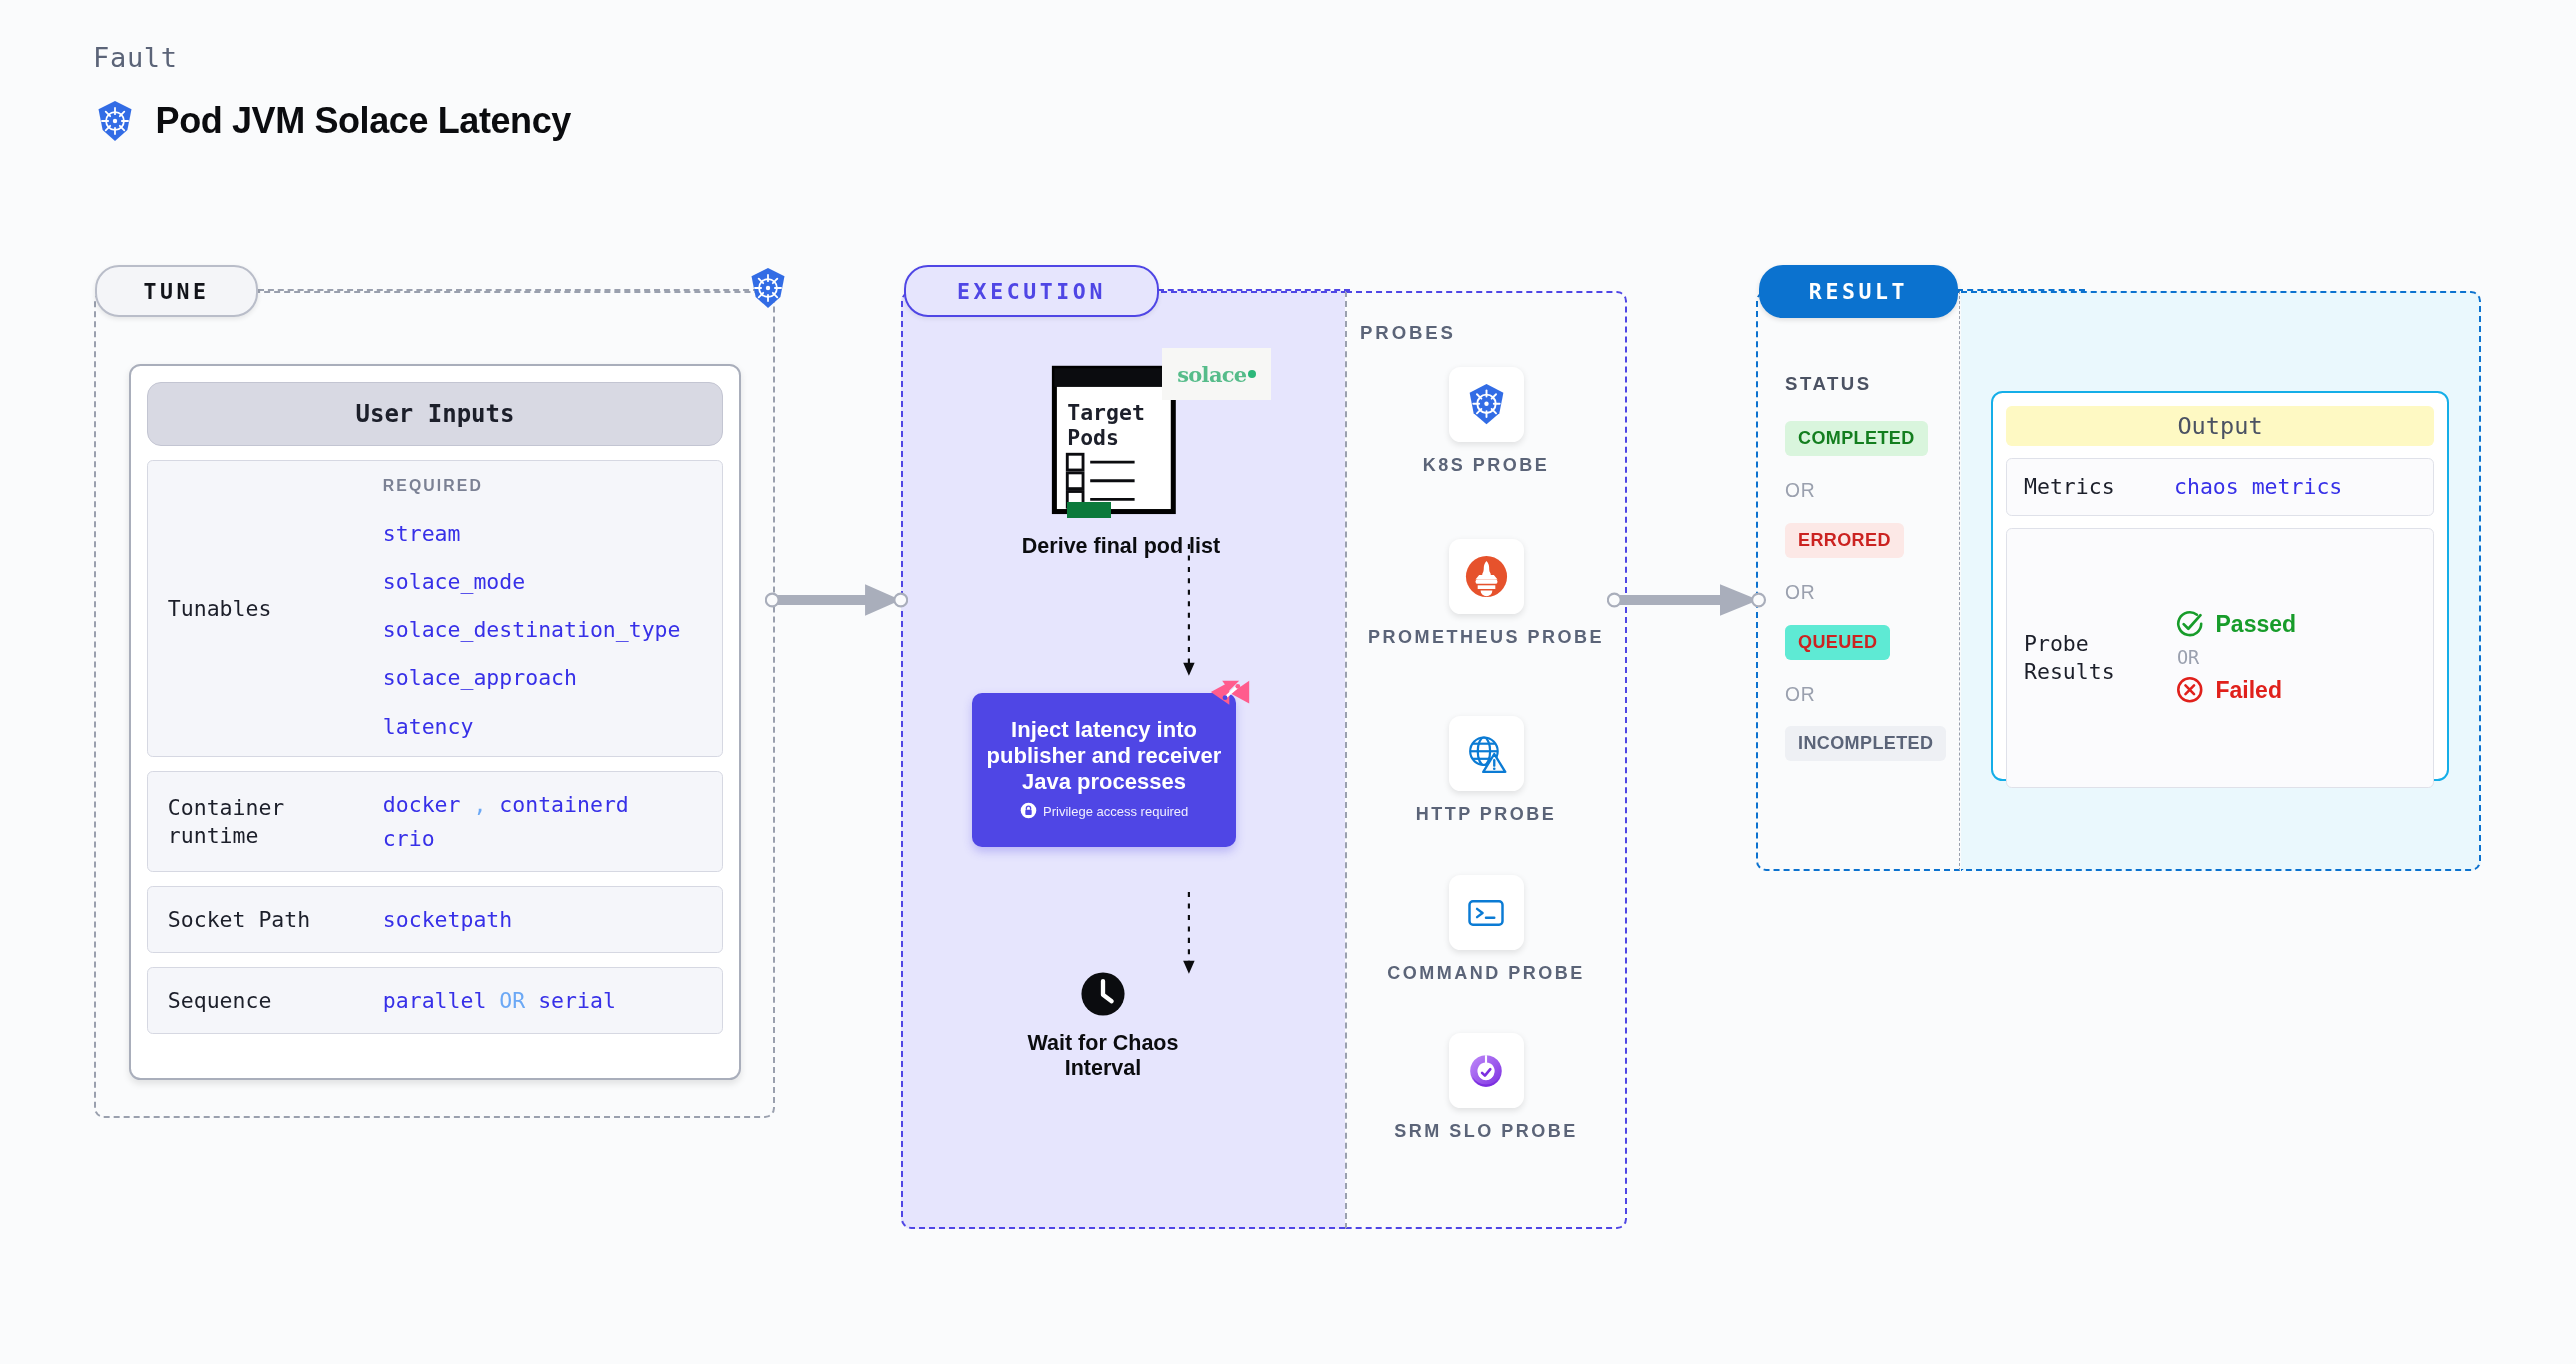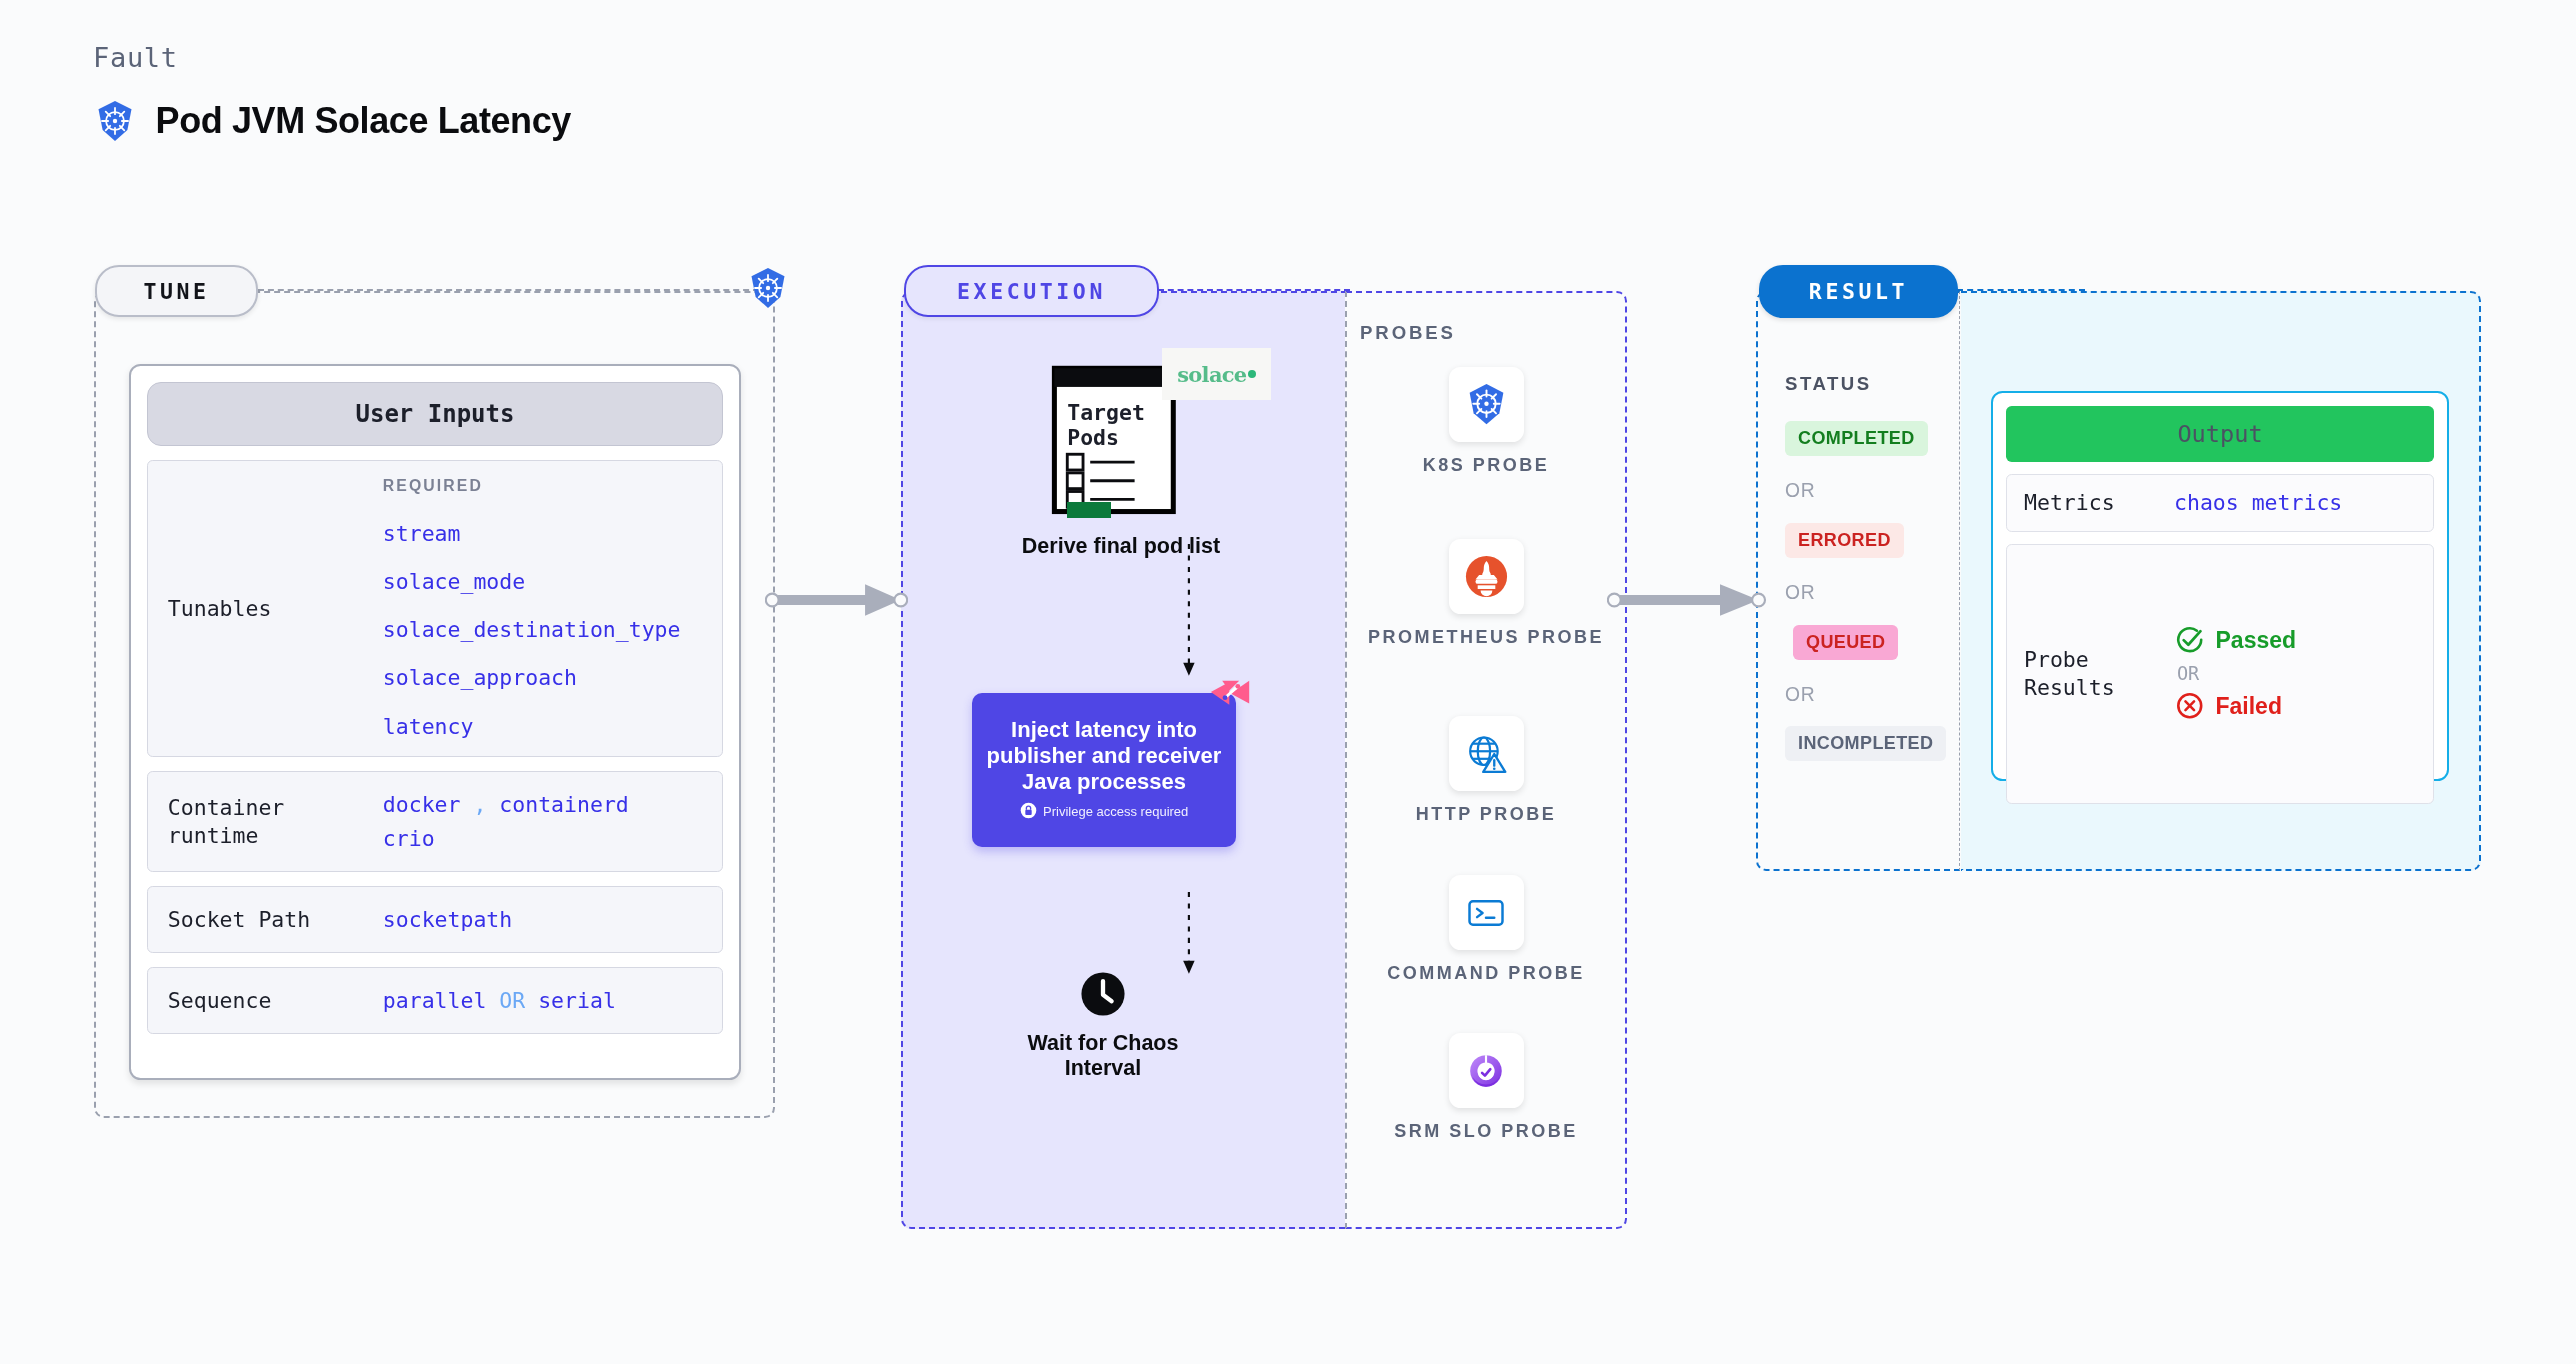--- a/index.html
+++ b/index.html
@@ -182,32 +182,32 @@
     position: absolute; border-radius: 5.7px; padding: 7.2px 13px;
     font-size: 18px; font-weight: 700; letter-spacing: 0.4px;
   }
   .or-text {
     position: absolute; font-size: 19.3px; color: #9aa0ae; letter-spacing: 0.7px;
   }
   #st-completed { left: 1785px; top: 421px; background: #d9f5dd; color: #137e1f; }
   #or-1 { left: 1785px; top: 480px; }
   #st-errored { left: 1785px; top: 523px; background: #fce8e6; color: #cb2321; }
   #or-2 { left: 1785px; top: 582px; }
-  #st-queued { left: 1785px; top: 625px; background: #f9a8d4; color: #cb2321; margin-left: 8px; }
+  #st-queued { left: 1785px; top: 625px; background: #5eead4; color: #cb2321; }
   #or-3 { left: 1785px; top: 684px; }
   #st-incompleted { left: 1785px; top: 726px; background: #eef0f4; color: #5b6478; }
 
   
   #output-card {
     position: absolute; left: 1991px; top: 391px; width: 458px; height: 390px;
     background: #ffffff; border: 2.9px solid #14aee8; border-radius: 11.5px;
     padding: 13px;
   }
   #output-header {
-    height: 56px; background: #22c55e; border-radius: 5.7px;
+    height: 40px; background: #fef9c3; border-radius: 5.7px;
     display: flex; align-items: center; justify-content: center;
     font-family: "DejaVu Sans Mono", monospace; font-size: 23.6px; color: #4b5263;
   }
   .out-row {
     margin-top: 11.5px; background: #fbfbfd; border: 1.1px solid #dfe1e9;
     border-radius: 5.7px; display: flex; align-items: center; padding: 14.3px 17px;
   }
   .out-label {
     font-family: "DejaVu Sans Mono", monospace; font-size: 21.5px; color: #1c1f2a;
     width: 150px; flex: none; line-height: 1.3;

